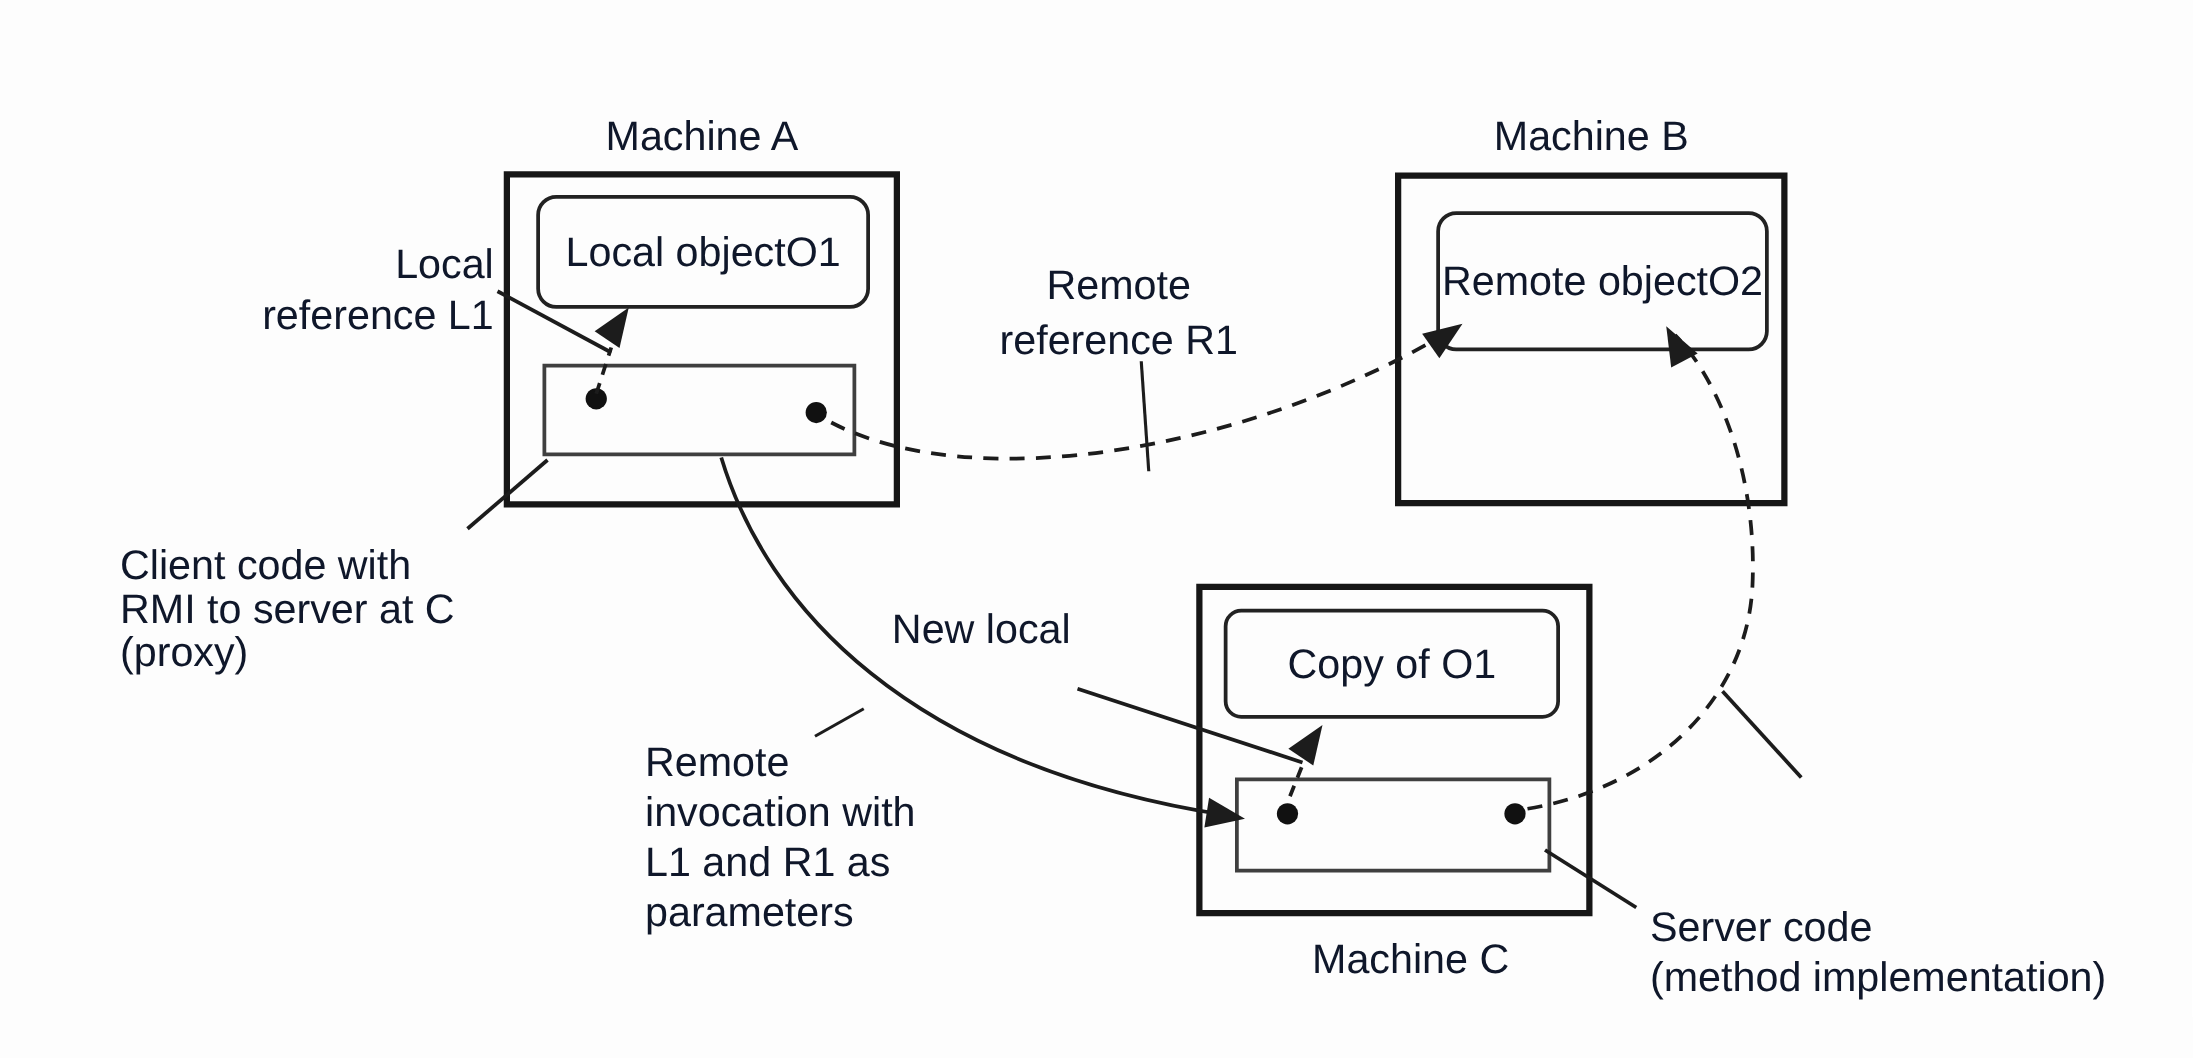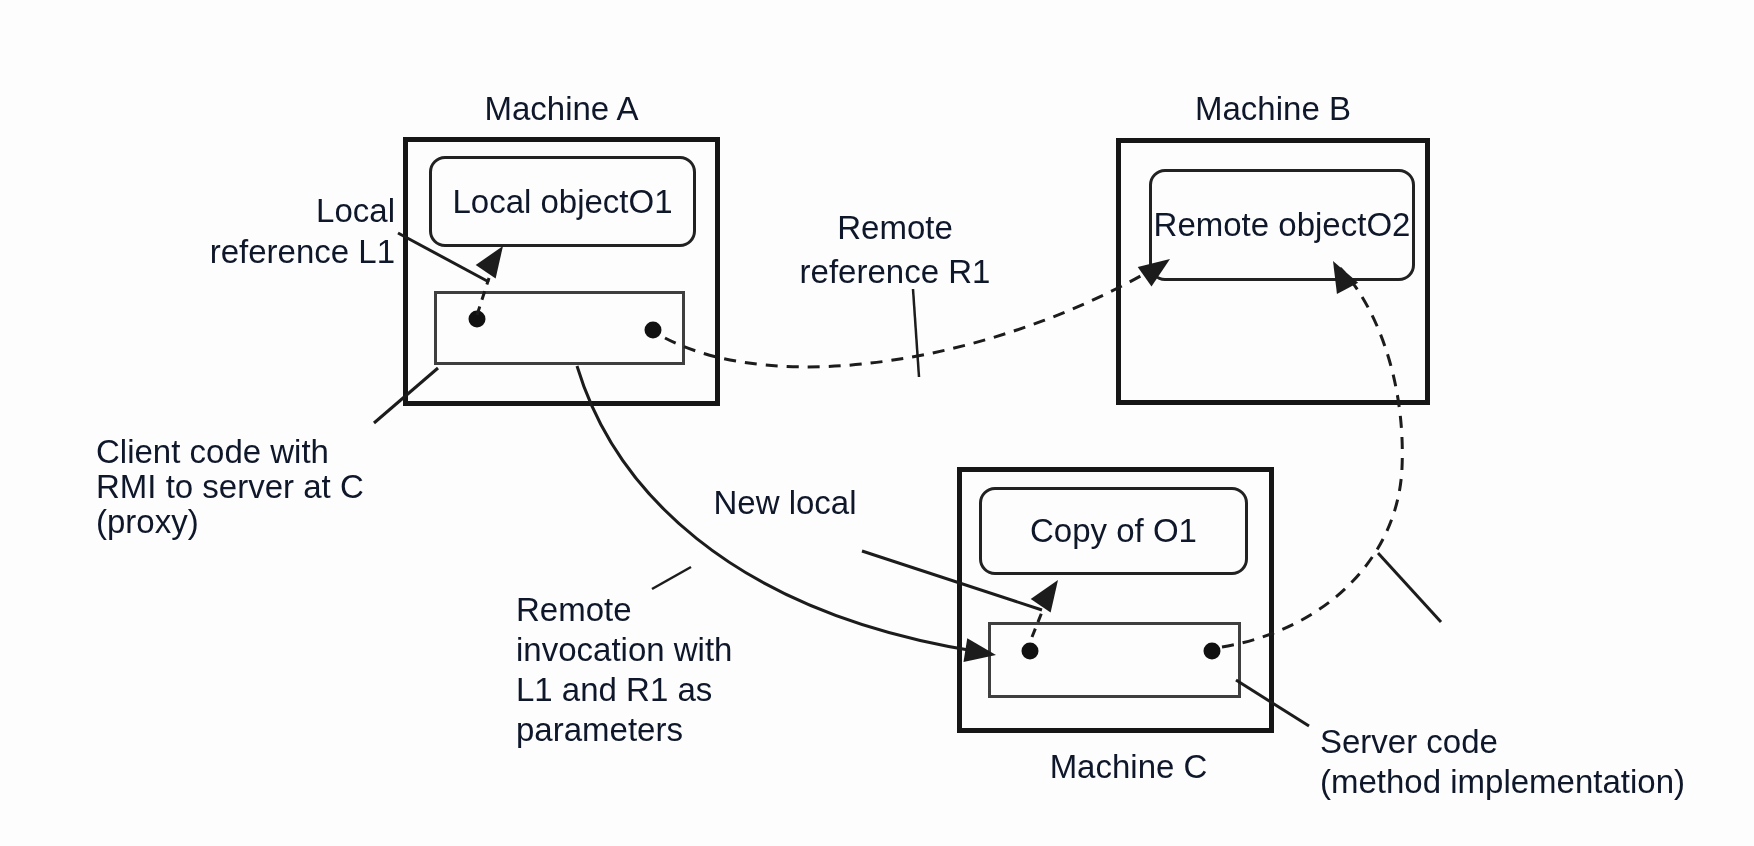--- a/index.html
+++ b/index.html
@@ -34,21 +34,21 @@
   <div class="plain layer" style="left:434px;top:291px;width:251px;height:74px;"></div>
 
   <div class="mtitle layer" style="left:1116px;top:90px;width:314px;">Machine B</div>
   <div class="machine layer" style="left:1116px;top:138px;width:314px;height:267px;"></div>
   <div class="obj layer" style="left:1149px;top:169px;width:266px;height:112px;">
     <div>Remote object</div>
     <div>O2</div>
   </div>
 
   <div class="machine layer" style="left:957px;top:467px;width:317px;height:266px;"></div>
-  <div class="obj layer" style="left:979px;top:487px;width:269px;height:88px;">
+  <div class="obj layer" style="left:979px;top:487px;width:269px;height:88px;border-radius:14px;">
     <div>Copy of O1</div>
   </div>
   <div class="plain layer" style="left:988px;top:622px;width:253px;height:76px;"></div>
   <div class="mtitle layer" style="left:970px;top:748px;width:317px;">Machine C</div>
 
   <div class="lbl layer" style="left:180px;top:190px;width:215px;text-align:right;line-height:41px;">
     <div>Local</div>
     <div>reference L1</div>
   </div>
 

